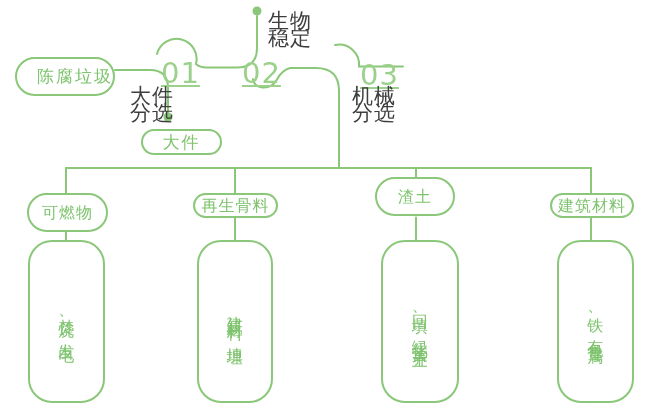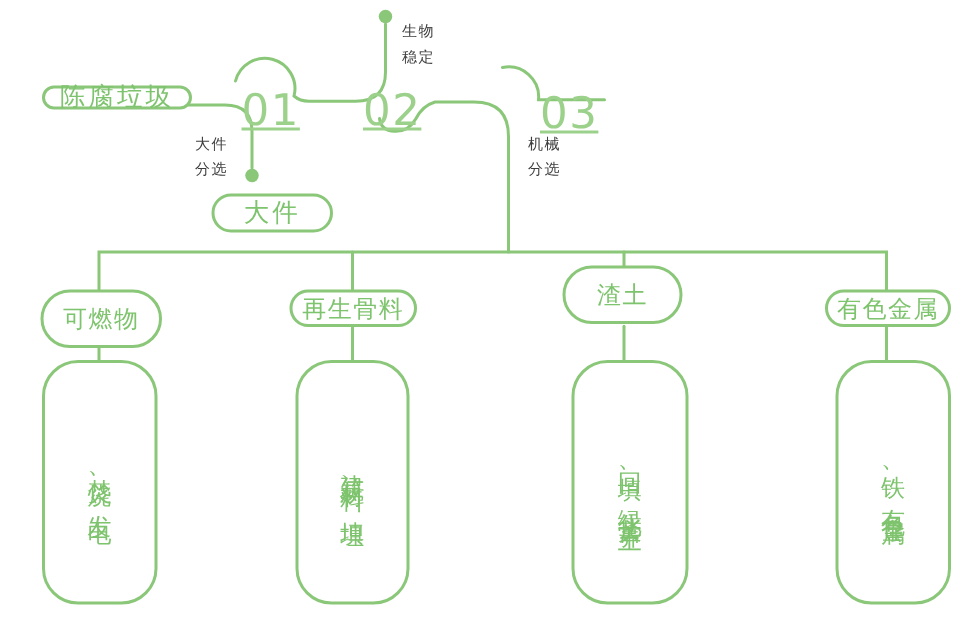--- a/index.html
+++ b/index.html
@@ -31,21 +31,21 @@
     position: absolute;
     color: #9BD18A;
     font-size: 29px;
     line-height: 1;
     letter-spacing: 1px;
     text-decoration: underline;
   }
   .dark-label {
     position: absolute;
     color: #3E3E3E;
-    font-size: 10px;
+    font-size: 21px;
     line-height: 17px;
     white-space: pre-line;
     letter-spacing: 1px;
   }
   .outbox {
     position: absolute;
     box-sizing: border-box;
     border: 2px solid #8AC779;
     border-radius: 24px;
     background: #ffffff;
@@ -80,21 +80,21 @@
       <path d="M235 217.5 V240"></path>
       <path d="M416 217.5 V240"></path>
       <path d="M591 217.5 V240"></path>
     </g>
     <g fill="#8AC779" stroke="none">
       <circle cx="168" cy="117" r="4.5"></circle>
       <circle cx="257" cy="11" r="4.5"></circle>
     </g>
   </svg>
 
-  <div class="pill src" style="left:28px; top:57px; width:100px; height:16px;">
+  <div class="pill src" style="left:15px; top:57px; width:100px; height:39px;justify-content:flex-end;">
     <span>陈腐垃圾</span>
   </div>
 
   <div class="stage-num" style="left:161px; top:59px;">01</div>
   <div class="stage-num" style="left:242px; top:59px;">02</div>
   <div class="stage-num" style="left:324px; top:61px;margin-left:36px;">03</div>
 
   <div class="dark-label" style="left:130px; top:88px;">大件
 分选</div>
   <div class="dark-label" style="left:268px; top:13px;">生物
@@ -109,21 +109,21 @@
   <div class="pill" style="left:27px; top:193px; width:81px; height:39px;">
     <span>可燃物</span>
   </div>
   <div class="pill" style="left:193px; top:193px; width:85px; height:25px;">
     <span>再生骨料</span>
   </div>
   <div class="pill" style="left:375px; top:177px; width:80px; height:39px;">
     <span>渣土</span>
   </div>
   <div class="pill" style="left:550px; top:193px; width:84px; height:25px;">
-    <span>有色金属</span>
+    <span>建筑材料</span>
   </div>
 
   <div class="outbox" style="left:28px; top:240px; width:77px; height:163px;">
     <span class="vtext">焚烧、发电</span>
   </div>
   <div class="outbox" style="left:197px; top:240px; width:76px; height:163px;">
     <span class="vtext">建筑材料、填埋</span>
   </div>
   <div class="outbox" style="left:381px; top:240px; width:78px; height:163px;">
     <span class="vtext">回填、绿化营养土</span>

